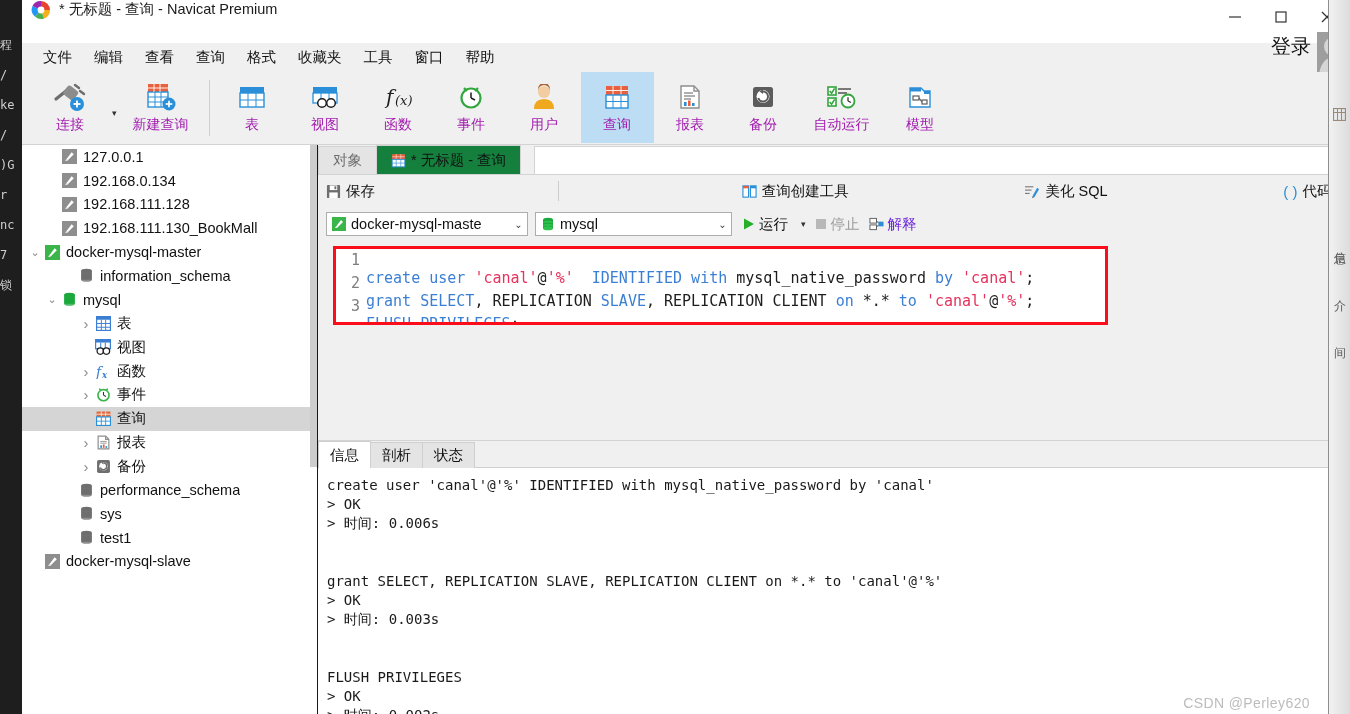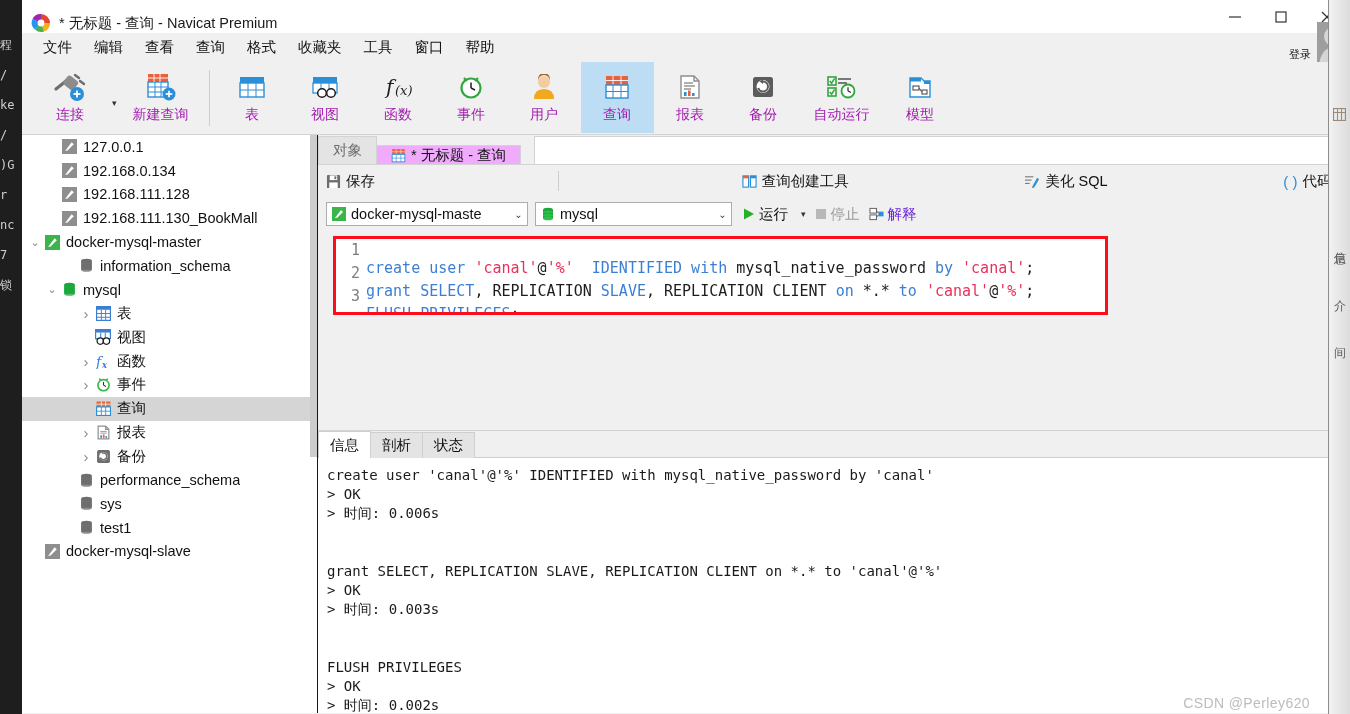--- a/index.html
+++ b/index.html
@@ -18,21 +18,21 @@
   }
 
   
   #app-window {
     position:absolute; left:22px; top:0; width:1328px; height:714px;
     background:#f0f0f0; overflow:hidden;
   }
 
   
   #titlebar {
-    height:33px; background:#ffffff; display:flex; align-items:flex-end;
+    height:43px; background:#ffffff; display:flex; align-items:flex-start;
     position:relative;
   }
   #app-logo {
     width:20px; height:20px; margin-left:9px; margin-right:8px;
     border-radius:50%; position:relative; flex:none;
   }
   #app-logo svg { display:block; }
   #window-title {
     font-size:14.5px; color:#1b1b1b; white-space:nowrap;
   }
@@ -48,21 +48,21 @@
     height:29px; background:#f0f0f0; display:flex; align-items:center;
     padding-left:10px; position:relative;
   }
   .menu-item {
     font-size:14.5px; color:#111; padding:3px 11px; white-space:nowrap;
   }
   #login-area {
     position:absolute; right:0; top:0; height:29px;
     display:flex; align-items:flex-end;
   }
-  #login-label { font-size:11px; color:#111; margin-right:6px; margin-bottom:0; }
+  #login-label { font-size:20px; color:#111; margin-right:6px; margin-bottom:12px; }
   #avatar {
     width:33px; height:40px; background:#9e9e9e; overflow:hidden; position:relative;
   }
   #avatar:after {
     content:""; position:absolute; left:7px; top:5px; width:19px; height:19px;
     border-radius:50%; background:#d6d6d6;
   }
   #avatar:before {
     content:""; position:absolute; left:2px; top:25px; width:29px; height:22px;
     border-radius:50% 50% 0 0 / 90% 90% 0 0; background:#d6d6d6;
@@ -114,21 +114,21 @@
   
   #tabstrip {
     height:30px; display:flex; align-items:flex-end; background:#f0f0f0;
     border-bottom:1px solid #d3d3d3;
   }
   .itab {
     height:28px; display:flex; align-items:center; padding:0 14px;
     font-size:14.5px; color:#6e6e6e; background:#e4e4e4;
     border:1px solid #d3d3d3; border-bottom:none; margin-right:-1px;
   }
-  .itab.active { background:#f0abfc; color:#111; height:19px; }
+  .itab.active { background:#15803d; color:#111; height:29px; }
   .itab .ti { margin-right:5px; display:flex; }
   #tab-filler {
     flex:1; height:28px; border:1px solid #d3d3d3; border-bottom:none;
     border-right:none; background:#ffffff; margin-left:14px;
   }
 
   
   #qbar1 {
     height:32px; display:flex; align-items:center; padding-left:8px;
     background:#f0f0f0;

